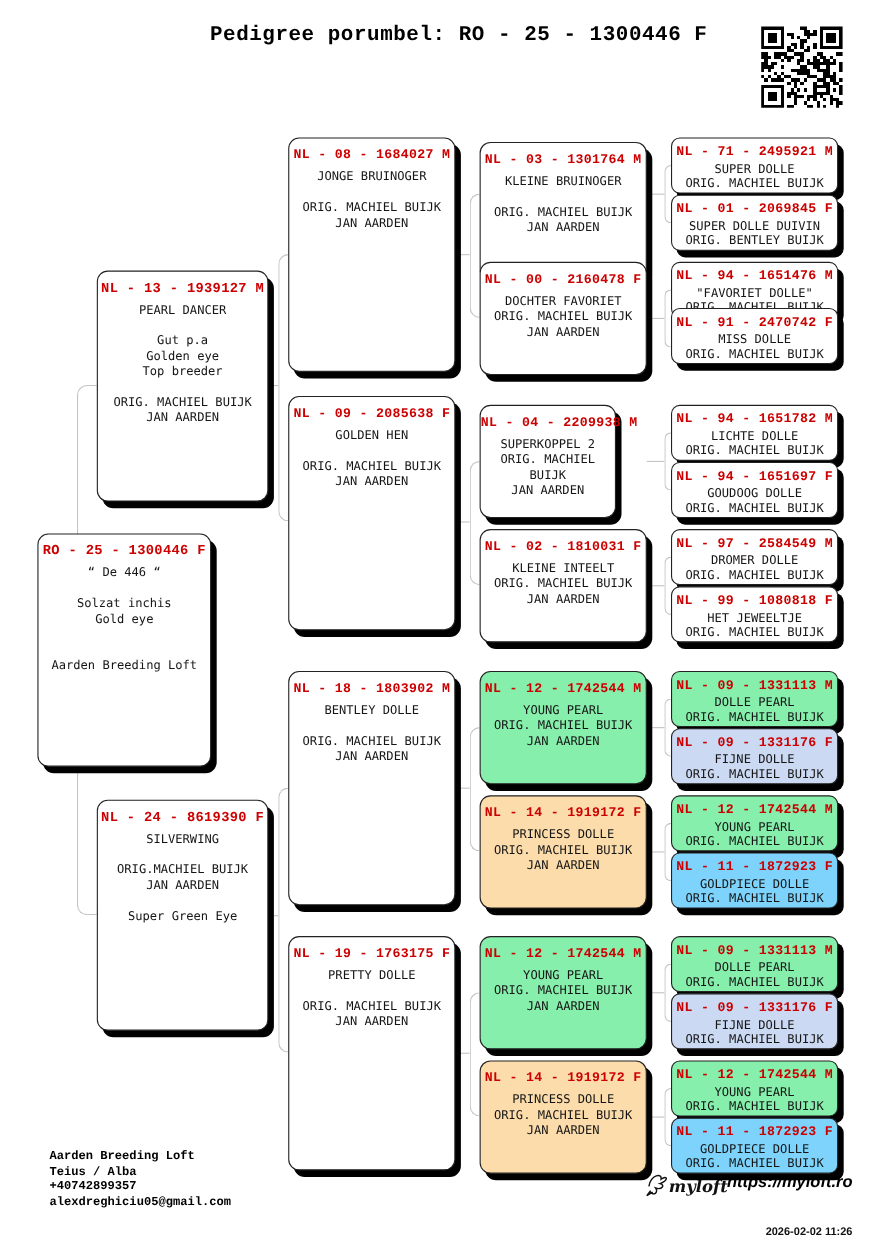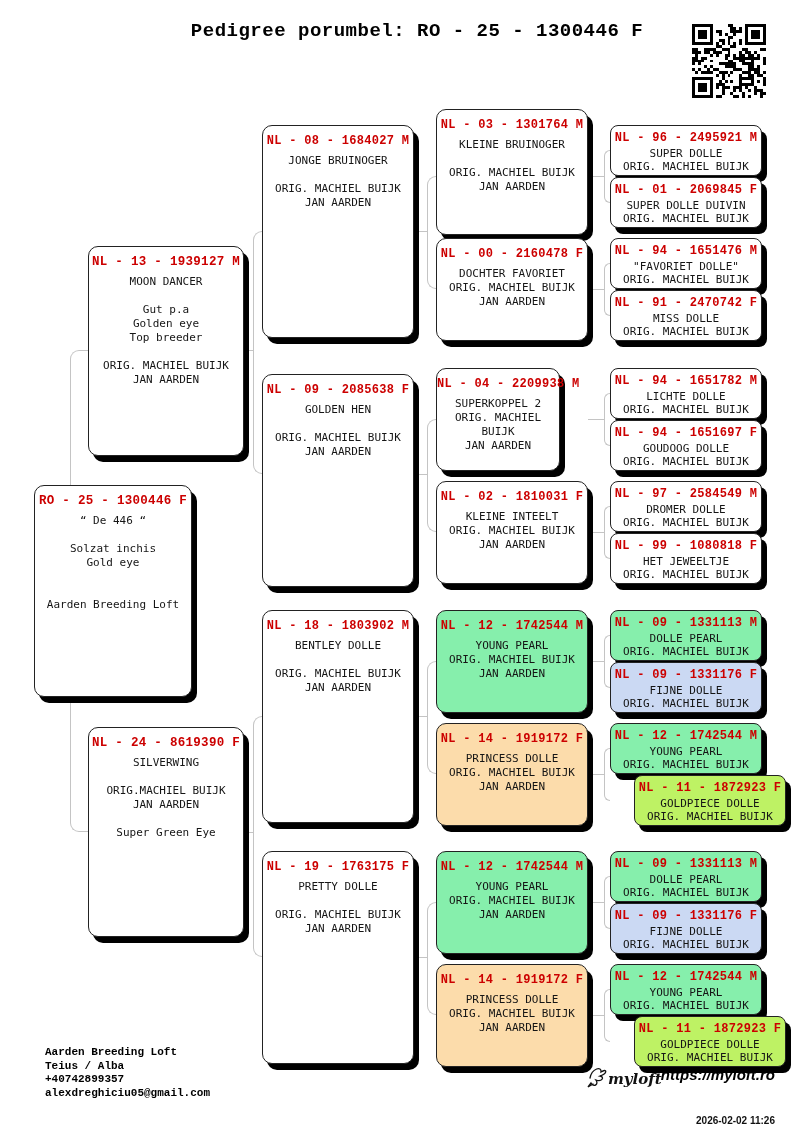--- a/index.html
+++ b/index.html
@@ -16,21 +16,21 @@
   .ring{font-family:"Liberation Mono",monospace;font-weight:bold;color:#cc0000;
         font-size:12px;letter-spacing:.3px;padding-top:8px;white-space:nowrap;}
   .lg .ring{font-size:12.5px;}
   .sm .ring{padding-top:5px;}
   .bbody{font-size:11px;line-height:14px;color:#151515;white-space:pre-line;margin-top:6px;}
   .sm .bbody{margin-top:2px;line-height:13px;}
   .c-pink{background:#86efac;}
   .c-orange{background:#fcdcab;}
   .c-yellow{background:#86efac;}
   .c-blue{background:#cbd9f3;}
-  .c-green{background:#bef264;margin-left:24px;}
+  .c-green{background:#7dd3fc;}
   
   #connectors{position:absolute;inset:0;z-index:1;}
   .bracket{position:absolute;border:1px solid #c4c4c4;border-right:none;
            border-radius:9px 0 0 9px;box-sizing:border-box;}
   .hstub{position:absolute;height:0;border-top:1px solid #c4c4c4;}
   
   .owner{position:absolute;left:45px;top:1046px;font-family:"Liberation Mono",monospace;
          font-weight:bold;font-size:11px;line-height:13.5px;color:#000;white-space:pre-line;}
   .site{position:absolute;right:25px;top:1066px;font-family:"Liberation Sans",sans-serif;
         font-weight:bold;font-style:italic;font-size:15px;color:#000;}
@@ -386,21 +386,21 @@
 
 Solzat inchis
 Gold eye
 
 
 Aarden Breeding Loft</div>
   </div>
 
   <div class="box lg" style="left:88px;top:246px;width:156px;height:210px">
     <div class="ring">NL - 13 - 1939127 M</div>
-    <div class="bbody">MOON DANCER
+    <div class="bbody">PEARL DANCER
 
 Gut p.a
 Golden eye
 Top breeder
 
 ORIG. MACHIEL BUIJK
 JAN AARDEN</div>
   </div>
   <div class="box lg" style="left:88px;top:727px;width:156px;height:210px">
     <div class="ring">NL - 24 - 8619390 F</div>
@@ -412,21 +412,21 @@
 Super Green Eye</div>
   </div>
 
   <div class="box" style="left:262px;top:125px;width:152px;height:213px">
     <div class="ring">NL - 08 - 1684027 M</div>
     <div class="bbody">JONGE BRUINOGER
 
 ORIG. MACHIEL BUIJK
 JAN AARDEN</div>
   </div>
-  <div class="box" style="left:262px;top:374px;width:152px;height:213px">
+  <div class="box" style="left:262px;top:360px;width:152px;height:213px">
     <div class="ring">NL - 09 - 2085638 F</div>
     <div class="bbody">GOLDEN HEN
 
 ORIG. MACHIEL BUIJK
 JAN AARDEN</div>
   </div>
   <div class="box" style="left:262px;top:610px;width:152px;height:213px">
     <div class="ring">NL - 18 - 1803902 M</div>
     <div class="bbody">BENTLEY DOLLE
 
@@ -434,21 +434,21 @@
 JAN AARDEN</div>
   </div>
   <div class="box" style="left:262px;top:851px;width:152px;height:213px">
     <div class="ring">NL - 19 - 1763175 F</div>
     <div class="bbody">PRETTY DOLLE
 
 ORIG. MACHIEL BUIJK
 JAN AARDEN</div>
   </div>
 
-  <div class="box" style="left:436px;top:109px;width:152px;height:126px">
+  <div class="box" style="left:436px;top:129px;width:152px;height:126px">
     <div class="ring">NL - 03 - 1301764 M</div>
     <div class="bbody">KLEINE BRUINOGER
 
 ORIG. MACHIEL BUIJK
 JAN AARDEN</div>
   </div>
   <div class="box" style="left:436px;top:238px;width:152px;height:103px">
     <div class="ring">NL - 00 - 2160478 F</div>
     <div class="bbody">DOCHTER FAVORIET
 ORIG. MACHIEL BUIJK
@@ -485,35 +485,35 @@
 JAN AARDEN</div>
   </div>
   <div class="box c-orange" style="left:436px;top:964px;width:152px;height:103px">
     <div class="ring">NL - 14 - 1919172 F</div>
     <div class="bbody">PRINCESS DOLLE
 ORIG. MACHIEL BUIJK
 JAN AARDEN</div>
   </div>
 
   <div class="box sm" style="left:610px;top:125px;width:152px;height:51px">
-    <div class="ring">NL - 96 - 2495921 M</div>
+    <div class="ring">NL - 71 - 2495921 M</div>
     <div class="bbody">SUPER DOLLE
 ORIG. MACHIEL BUIJK</div>
   </div>
   <div class="box sm" style="left:610px;top:177px;width:152px;height:51px">
     <div class="ring">NL - 01 - 2069845 F</div>
     <div class="bbody">SUPER DOLLE DUIVIN
-ORIG. MACHIEL BUIJK</div>
+ORIG. BENTLEY BUIJK</div>
   </div>
   <div class="box sm" style="left:610px;top:238px;width:152px;height:51px">
     <div class="ring">NL - 94 - 1651476 M</div>
     <div class="bbody">"FAVORIET DOLLE"
 ORIG. MACHIEL BUIJK</div>
   </div>
-  <div class="box sm" style="left:610px;top:290px;width:152px;height:51px">
+  <div class="box sm" style="left:610px;top:280px;width:152px;height:51px">
     <div class="ring">NL - 91 - 2470742 F</div>
     <div class="bbody">MISS DOLLE
 ORIG. MACHIEL BUIJK</div>
   </div>
   <div class="box sm" style="left:610px;top:368px;width:152px;height:51px">
     <div class="ring">NL - 94 - 1651782 M</div>
     <div class="bbody">LICHTE DOLLE
 ORIG. MACHIEL BUIJK</div>
   </div>
   <div class="box sm" style="left:610px;top:420px;width:152px;height:51px">

